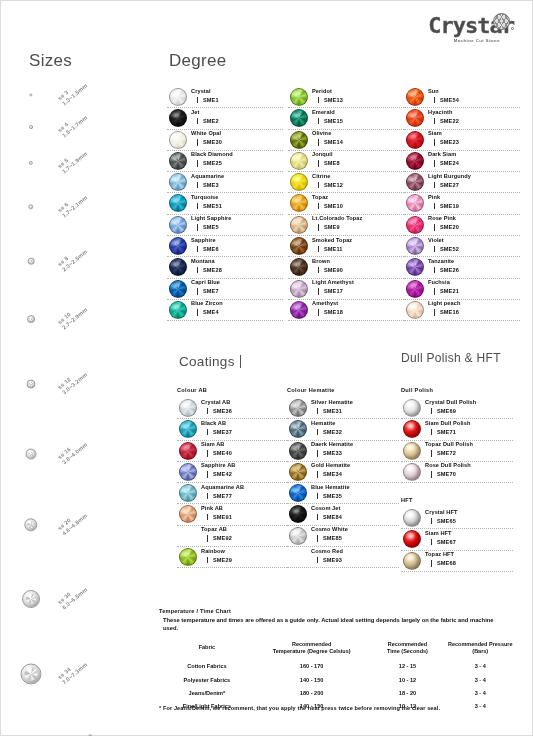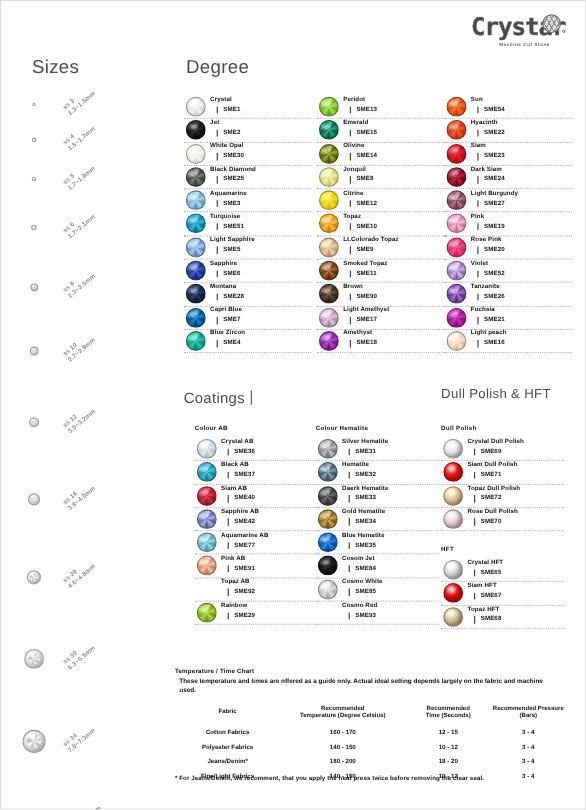--- a/index.html
+++ b/index.html
@@ -53,21 +53,21 @@
 
   
   .h-sizes, .h-colours, .h-coatings, .h-dull {
     position: absolute;
     font-size: 17px; font-weight: 400; color: #4d4d4d;
     letter-spacing: 0.3px;
     text-align: right;
   }
   .h-sizes   { left: 28px;  top: 50px; }
   .h-colours { left: 168px; top: 50px; }
-  .h-coatings{ left: 166px; top: 353px; font-size: 13.5px; }
+  .h-coatings{ left: 178px; top: 353px; font-size: 13.5px; }
   .h-dull    { left: 400px; top: 350px; font-size: 12px; }
   .h-caret {
     display: inline-block; width: 1px; height: 13px;
     background: #555; vertical-align: -2px; margin-left: 5px;
   }
 
   
   .sizes-wrap { position: absolute; left: 0; top: 78px; width: 160px; height: 640px; }
   .size-row { position: absolute; left: 0; width: 160px; }
   .size-stone {

